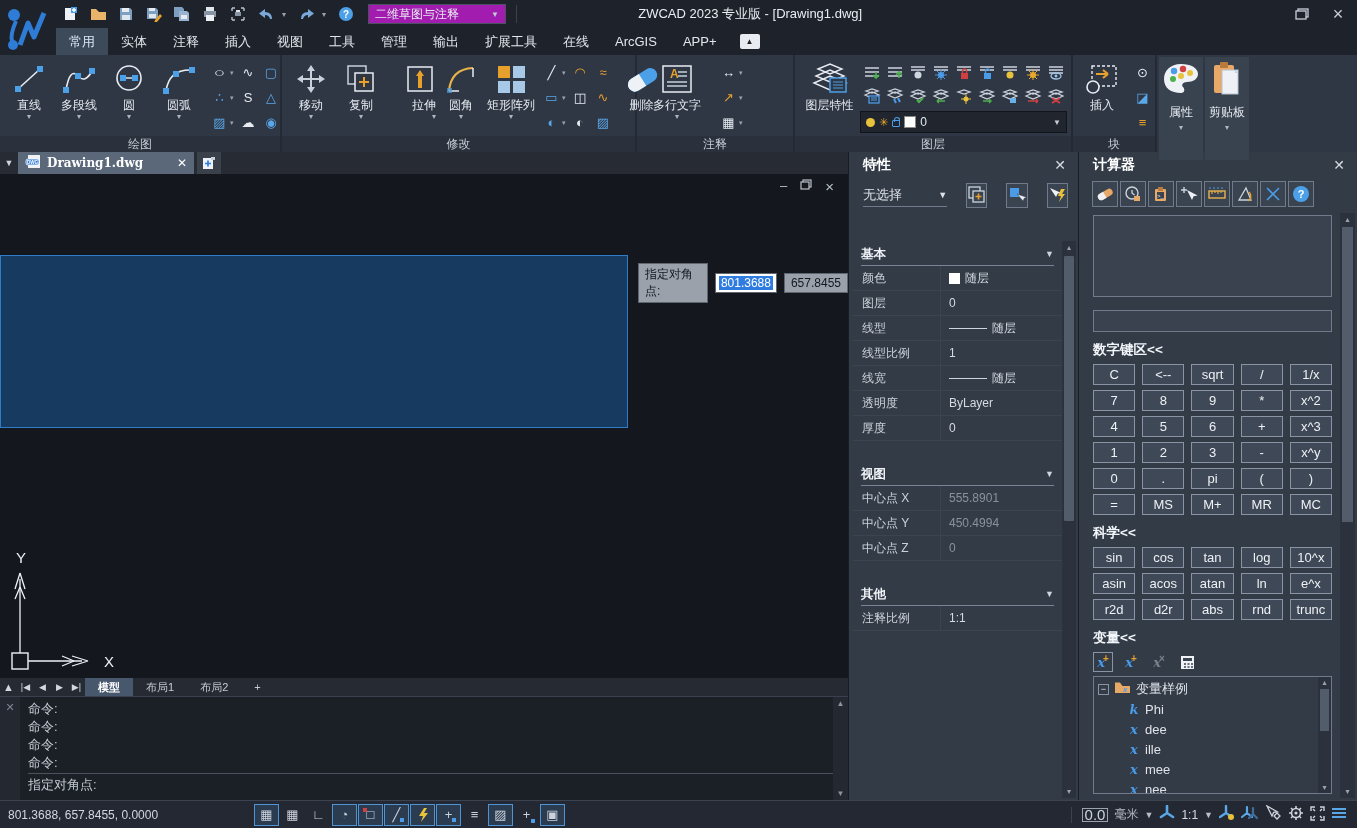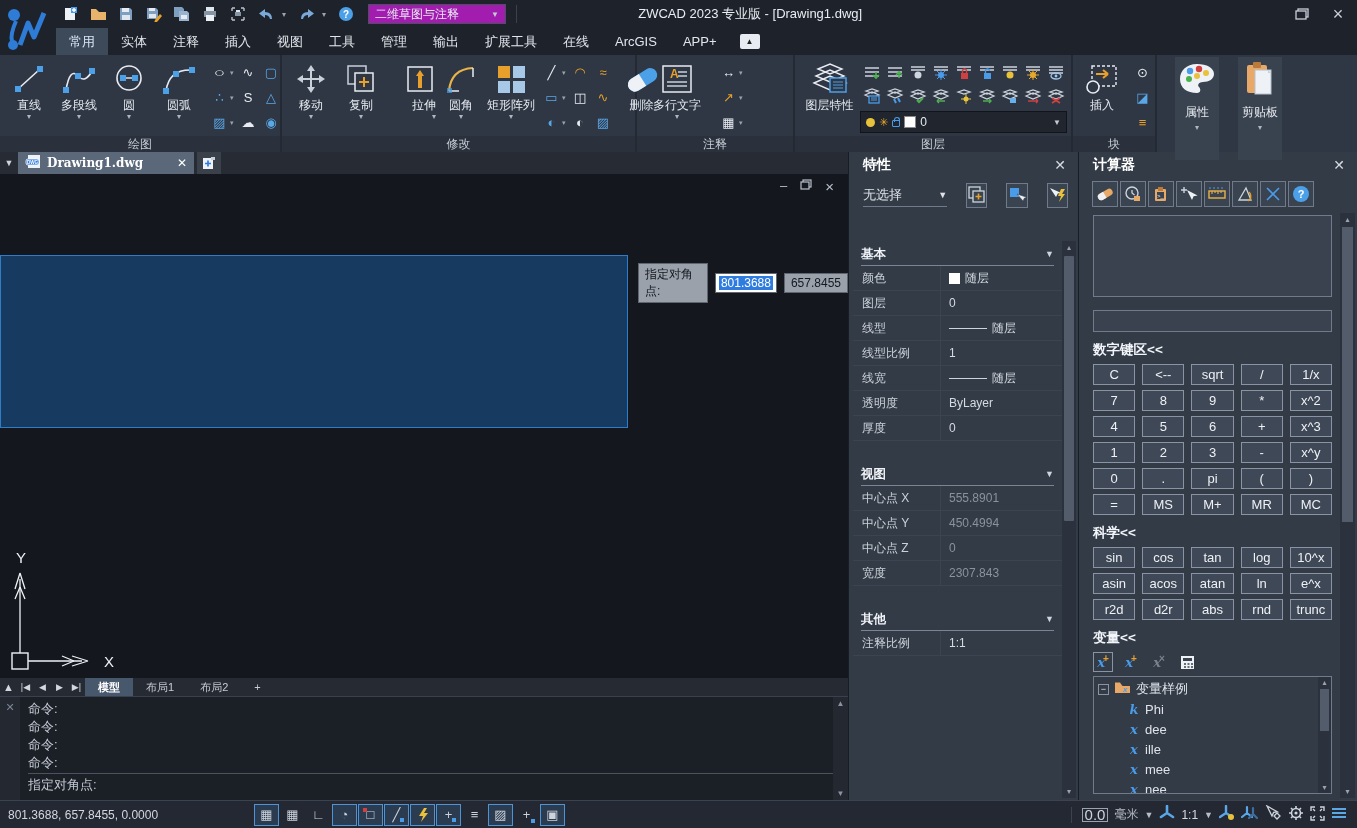--- a/index.html
+++ b/index.html
@@ -47,21 +47,21 @@
   .lic { position:relative; display:flex; align-items:center; justify-content:center; }
   .ldrop { grid-column:1 / span 9; margin-top:3px; height:22px; background:#21262e; border:1px solid #11151b; display:flex; align-items:center; padding:0 5px; gap:4px; }
   .ldrop .lval { color:#e6eaf0; }
   .ldrop .cap { margin-left:auto; font-size:8px; color:#c4cad2; }
   .swatch { width:12px; height:12px; background:#fff; border:1px solid #888; display:inline-block; }
   .dotb { width:9px; height:9px; border-radius:50%; background:#e8c23a; display:inline-block; }
   .sunb { color:#e8a82c; font-size:11px; }
   .lockb { width:8px; height:7px; border:1px solid #4a9be8; border-radius:1px; position:relative; display:inline-block; margin-top:3px; }
   .lockb:before { content:""; position:absolute; left:1px; top:-4px; width:4px; height:4px; border:1px solid #4a9be8; border-bottom:none; border-radius:3px 3px 0 0; }
 
-  .tallwrap { display:flex; gap:19px; padding:2px 2px 0 18px; }
+  .tallwrap { display:flex; gap:2px; padding:2px 2px 0 2px; }
   .tallbtn { width:44px; height:103px; background:#39424f; display:flex; flex-direction:column; align-items:center; padding-top:4px; z-index:4; }
   .tallbtn .blab { font-size:12px; color:#e6eaf0; margin-top:4px; }
   .tallbtn .bdd { font-size:8px; color:#aeb6c1; margin-top:2px; }
 
   
   .docarea { position:absolute; left:0; top:152px; width:848px; height:648px; display:flex; flex-direction:column; }
   .doctabs { height:22px; background:#272c34; display:flex; align-items:stretch; }
   .dt-dd { width:18px; display:flex; align-items:center; justify-content:center; color:#cdd4dd; font-size:9px; }
   .dtab { width:176px; background:#5a6879; display:flex; align-items:center; gap:5px; padding:0 7px; }
   .dtab .tl { color:#fff; font-weight:bold; font-size:12px; font-family:"DejaVu Serif",serif; flex:1; }
@@ -885,24 +885,20 @@
           <span class="pk">中心点 X</span>
           <span class="pv gray">555.8901</span>
         </div>
         <div class="prow">
           <span class="pk">中心点 Y</span>
           <span class="pv gray">450.4994</span>
         </div>
         <div class="prow">
           <span class="pk">中心点 Z</span>
           <span class="pv gray">0</span>
-        </div>
-        <div class="prow">
-          <span class="pk">宽度</span>
-          <span class="pv gray">2307.843</span>
         </div>
         <div class="gap22"></div>
         <div class="sect-h">
           <span class="sl">其他</span>
             <span class="cap">▼</span>
         </div>
         <div class="prow">
           <span class="pk">注释比例</span>
           <span class="pv">1:1</span>
         </div>

